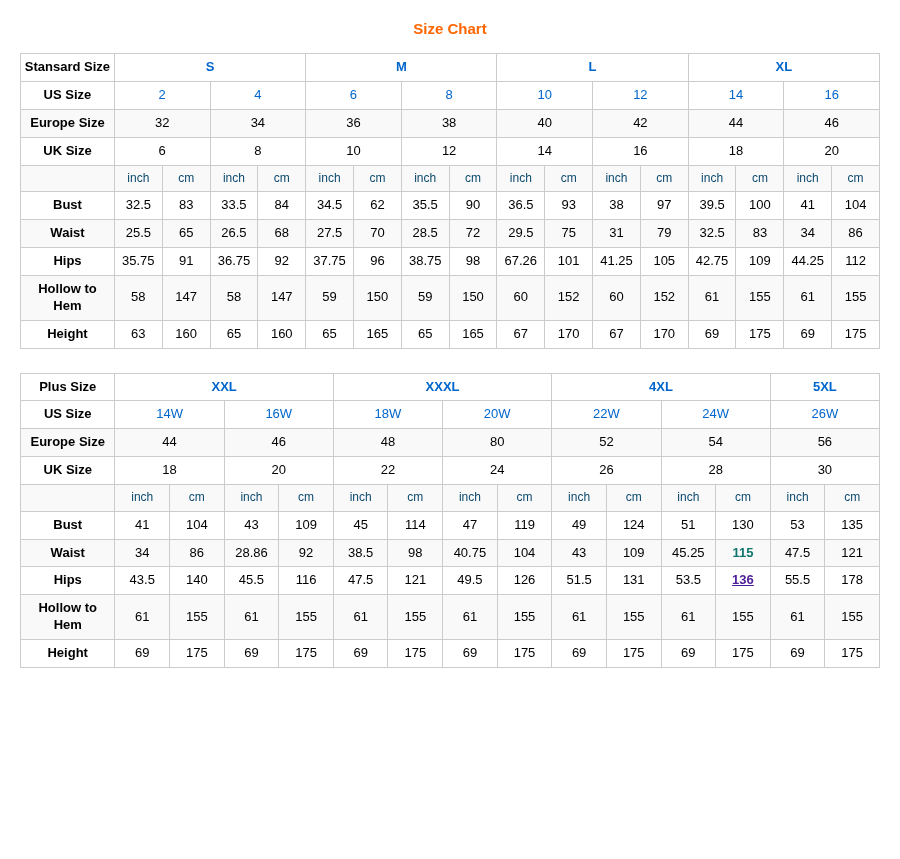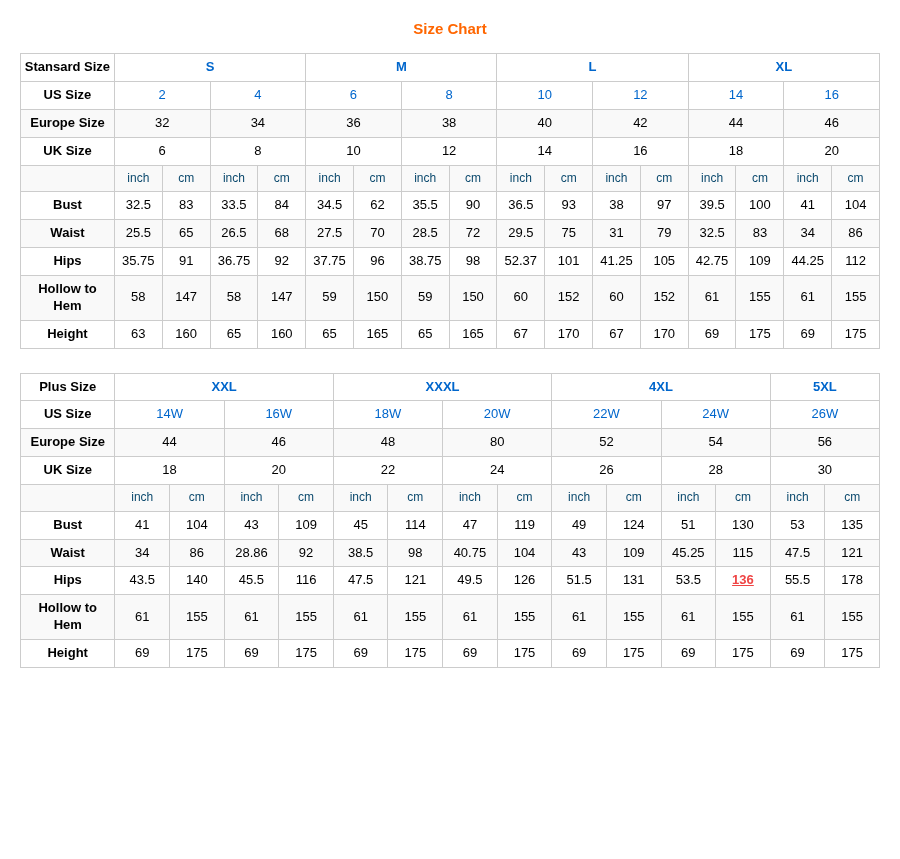--- a/index.html
+++ b/index.html
@@ -187,21 +187,21 @@
       <tr>
         <td class="label-cell main-label">Hips</td>
         <td>35.75</td>
         <td>91</td>
         <td>36.75</td>
         <td>92</td>
         <td>37.75</td>
         <td>96</td>
         <td>38.75</td>
         <td>98</td>
-        <td>52.37</td>
+        <td>67.26</td>
         <td>101</td>
         <td>41.25</td>
         <td>105</td>
         <td>42.75</td>
         <td>109</td>
         <td>44.25</td>
         <td>112</td>
       </tr>
       <tr>
         <td class="label-cell main-label">Hollow to Hem</td>
@@ -344,38 +344,38 @@
         <td>86</td>
         <td>28.86</td>
         <td>92</td>
         <td>38.5</td>
         <td>98</td>
         <td>40.75</td>
         <td>104</td>
         <td>43</td>
         <td>109</td>
         <td>45.25</td>
-        <td style="color:#000000;font-weight:normal;">115</td>
+        <td style="color:#0f766e;font-weight:bold;">115</td>
         <td>47.5</td>
         <td>121</td>
       </tr>
       <tr>
         <td class="label-cell main-label">Hips</td>
         <td>43.5</td>
         <td>140</td>
         <td>45.5</td>
         <td>116</td>
         <td>47.5</td>
         <td>121</td>
         <td>49.5</td>
         <td>126</td>
         <td>51.5</td>
         <td>131</td>
         <td>53.5</td>
-        <td style="color:#ef4444;font-weight:bold;text-decoration:underline;">136</td>
+        <td style="color:#4c1d95;font-weight:bold;text-decoration:underline;">136</td>
         <td>55.5</td>
         <td>178</td>
       </tr>
       <tr>
         <td class="label-cell main-label">Hollow to Hem</td>
         <td>61</td>
         <td>155</td>
         <td>61</td>
         <td>155</td>
         <td>61</td>

